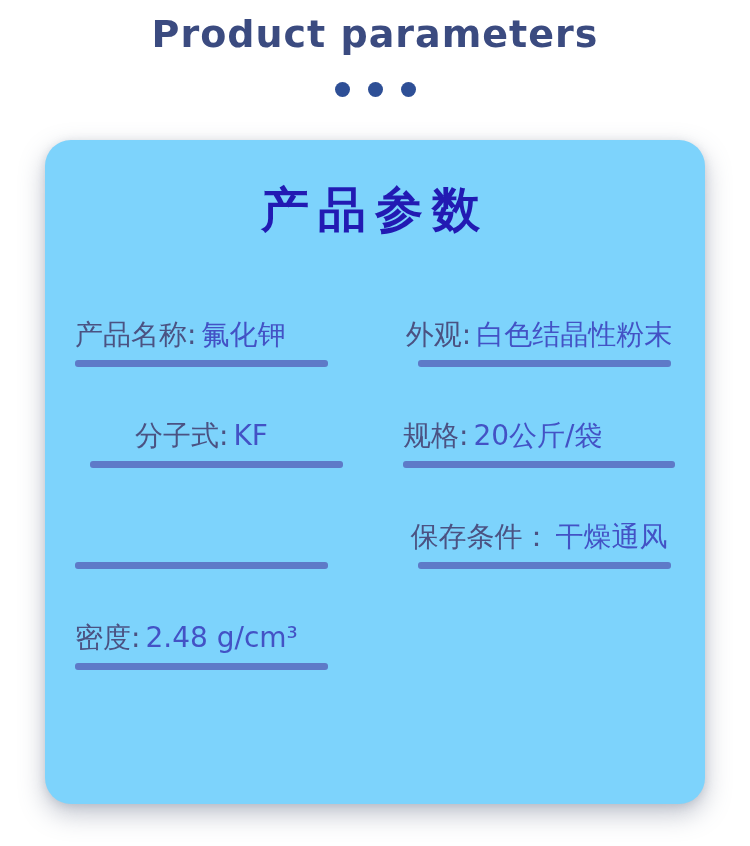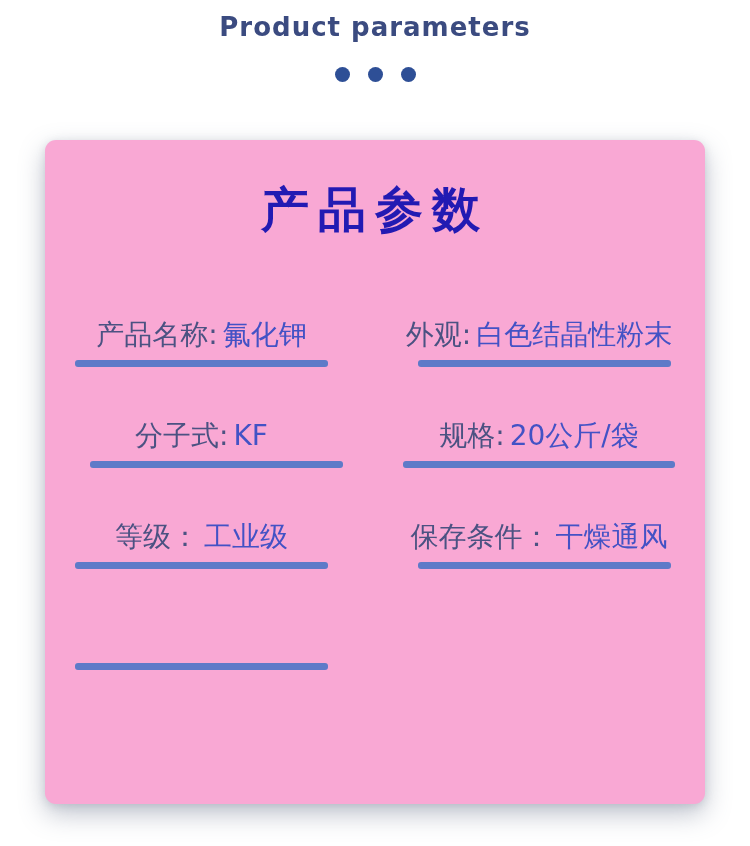--- a/index.html
+++ b/index.html
@@ -8,43 +8,43 @@
     background:#ffffff;
     font-family:"DejaVu Sans","Liberation Sans",sans-serif;
     overflow:hidden;
     position:relative;
   }
   .page-header{
     text-align:center;
     padding-top:12px;
   }
   .en-title{
-    font-size:26px;
+    font-size:38px;
     font-weight:700;
     color:#3b4b80;
     letter-spacing:1px;
     line-height:1.2;
   }
   .dots-row{
     margin-top:24px;
     display:flex;
     justify-content:center;
     gap:18px;
   }
   .dot{
     width:15px;height:15px;
     border-radius:50%;
     background:#2e4f96;
   }
   .card{
     position:absolute;
     left:45px;top:140px;
     width:660px;height:664px;
-    background:#f9a8d4;
-    border-radius:11px;
+    background:#7dd3fc;
+    border-radius:26px;
     box-shadow:0 10px 26px rgba(90,100,125,0.38), 0 2px 8px rgba(120,130,150,0.22);
     box-sizing:border-box;
     display:flex;
     flex-direction:column;
   }
   .cn-title{
     height:112px;
     display:flex;
     align-items:center;
     justify-content:center;
@@ -66,21 +66,21 @@
     display:flex;
     flex-direction:column;
     justify-content:flex-end;
   }
   .cell-text{
     font-size:28px;
     line-height:1.25;
     margin-bottom:8px;
     white-space:nowrap;
   }
-  .cell.left .cell-text{text-align:center;}
+  .cell.left .cell-text{}
   .cell.right .cell-text{text-align:center;}
   .label{color:#4b5282;}
   .value{color:#4352c5;margin-left:5px;}
   .underline{
     height:7px;
     border-radius:3px;
     background:#5e7ac8;
   }
   .cell.right .underline{
     margin-left:15px;
@@ -119,28 +119,28 @@
       <div class="underline"></div>
     </div>
 
     <div class="cell left">
       <div class="cell-text"><span class="label">规格:</span><span class="value">20公斤/袋</span></div>
       <div class="underline"></div>
     </div>
 
 
     <div class="cell left">
-      <div class="cell-text"><span class="label">等级：</span><span class="value">工业级</span></div>
       <div class="underline"></div>
     </div>
 
     <div class="cell right">
       <div class="cell-text"><span class="label">保存条件：</span><span class="value">干燥通风</span></div>
       <div class="underline"></div>
     </div>
 
     <div class="cell left">
+      <div class="cell-text"><span class="label">密度:</span><span class="value">2.48 g/cm³</span></div>
       <div class="underline"></div>
     </div>
 
 
   </div>
 </div>
 
 </body></html>

